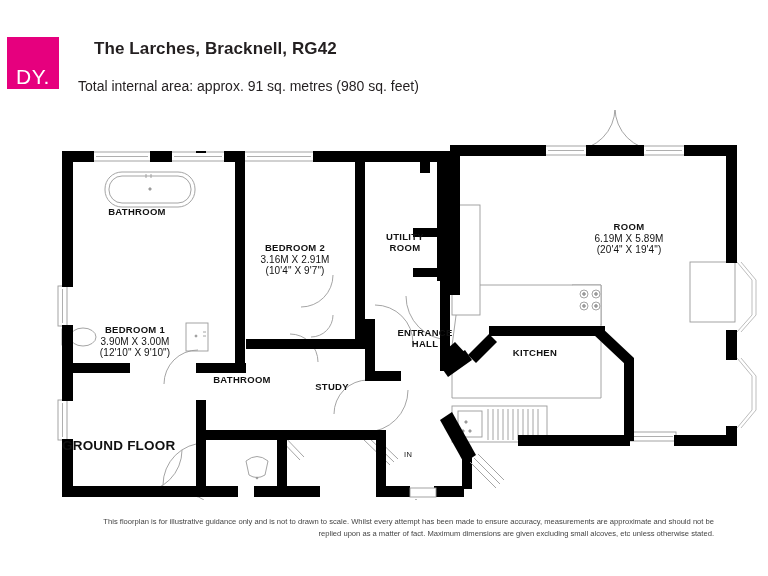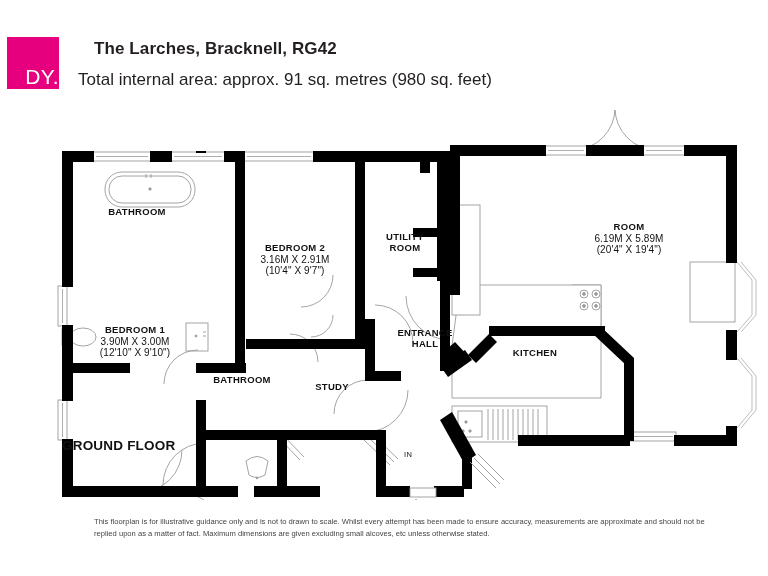--- a/index.html
+++ b/index.html
@@ -14,36 +14,36 @@
   #root{position:relative;width:768px;height:576px;}
 
   
   .header{position:absolute;left:0;top:0;width:768px;height:110px;}
   .logo-box{
     position:absolute;left:7px;top:37px;width:52px;height:52px;
     background:#e6007e;
   }
   .logo-text{
     position:absolute;left:0;bottom:2px;width:52px;
-    text-align:right;
+    text-align:center;
     color:#ffffff;
     font-size:21px;
     letter-spacing:0.5px;
     font-family:"Liberation Sans", sans-serif;
     line-height:1;
   }
   .title{
     position:absolute;left:78px;top:39px;
     font-size:17px;font-weight:bold;color:#231f20;
     letter-spacing:0.1px;
     margin-left:16px;
   }
   .subtitle{
-    position:absolute;left:78px;top:70px;
-    font-size:17px;color:#231f20;font-weight:400;
+    position:absolute;left:78px;top:78px;
+    font-size:14px;color:#231f20;font-weight:400;
   }
 
   
   .plan{position:absolute;left:0;top:110px;width:768px;height:390px;}
   .plan svg{display:block;}
 
   
   .rlabel{position:absolute;text-align:center;line-height:1.12;}
   .rname{font-size:9.5px;font-weight:bold;letter-spacing:0.3px;color:#111;}
   .rdim{font-size:10px;color:#111;letter-spacing:0.1px;}
@@ -52,21 +52,21 @@
     font-size:13.5px;font-weight:bold;letter-spacing:0.2px;color:#111;
   }
   .in-label{
     position:absolute;left:404px;top:450px;
     font-size:7.5px;font-weight:normal;letter-spacing:0.5px;color:#111;
   }
 
   
   .footer{
     position:absolute;left:94px;top:516px;width:620px;
-    font-size:7.6px;line-height:1.55;color:#444;text-align:left;
+    font-size:7.6px;line-height:1.55;color:#444;text-align:right;
   }
 </style>
 </head>
 <body>
 
 <div id="root">
 
   <div class="header">
     <div class="logo-box">
       <div class="logo-text">DY.</div>

